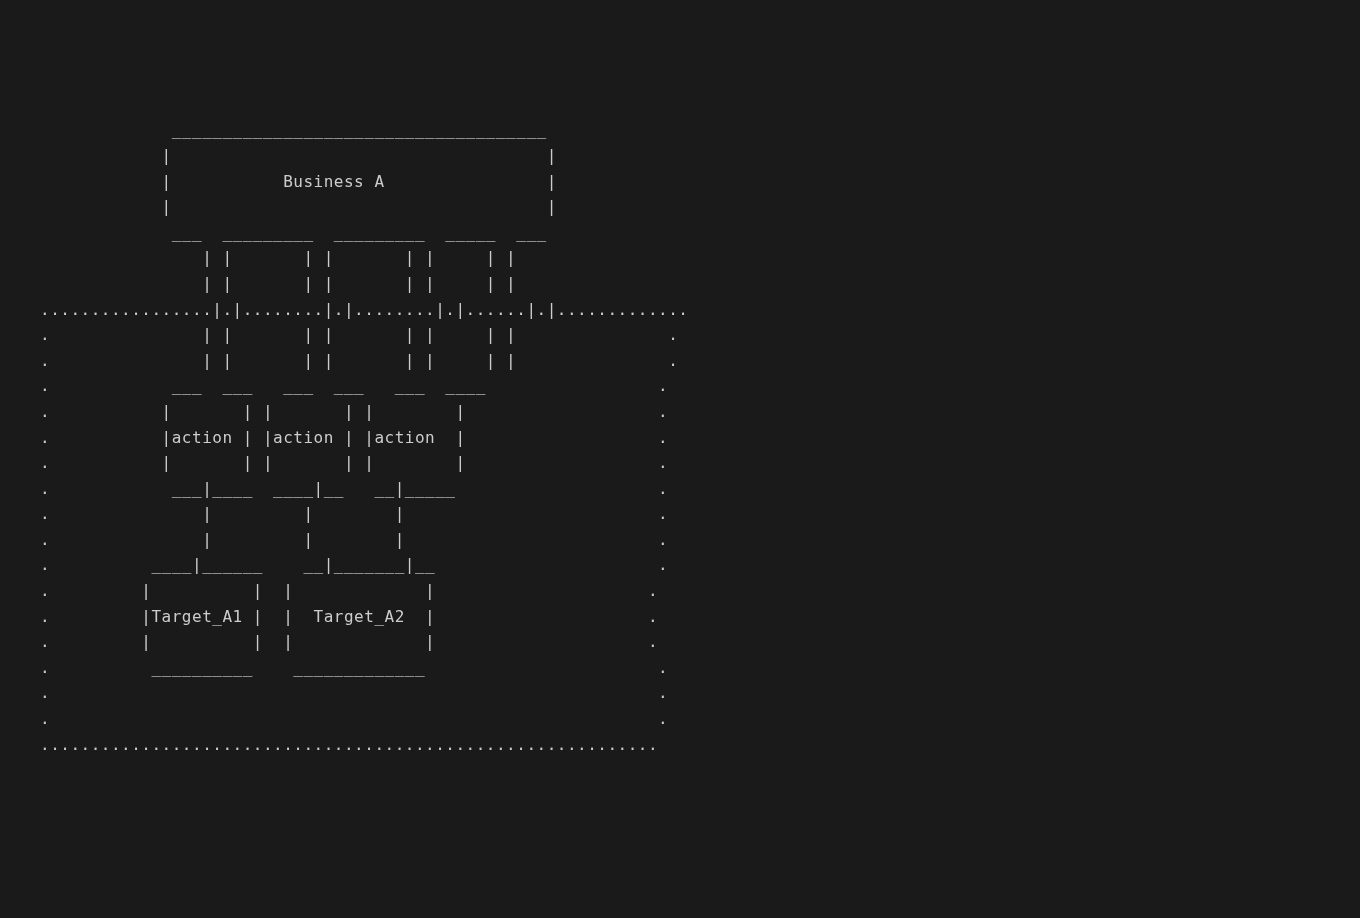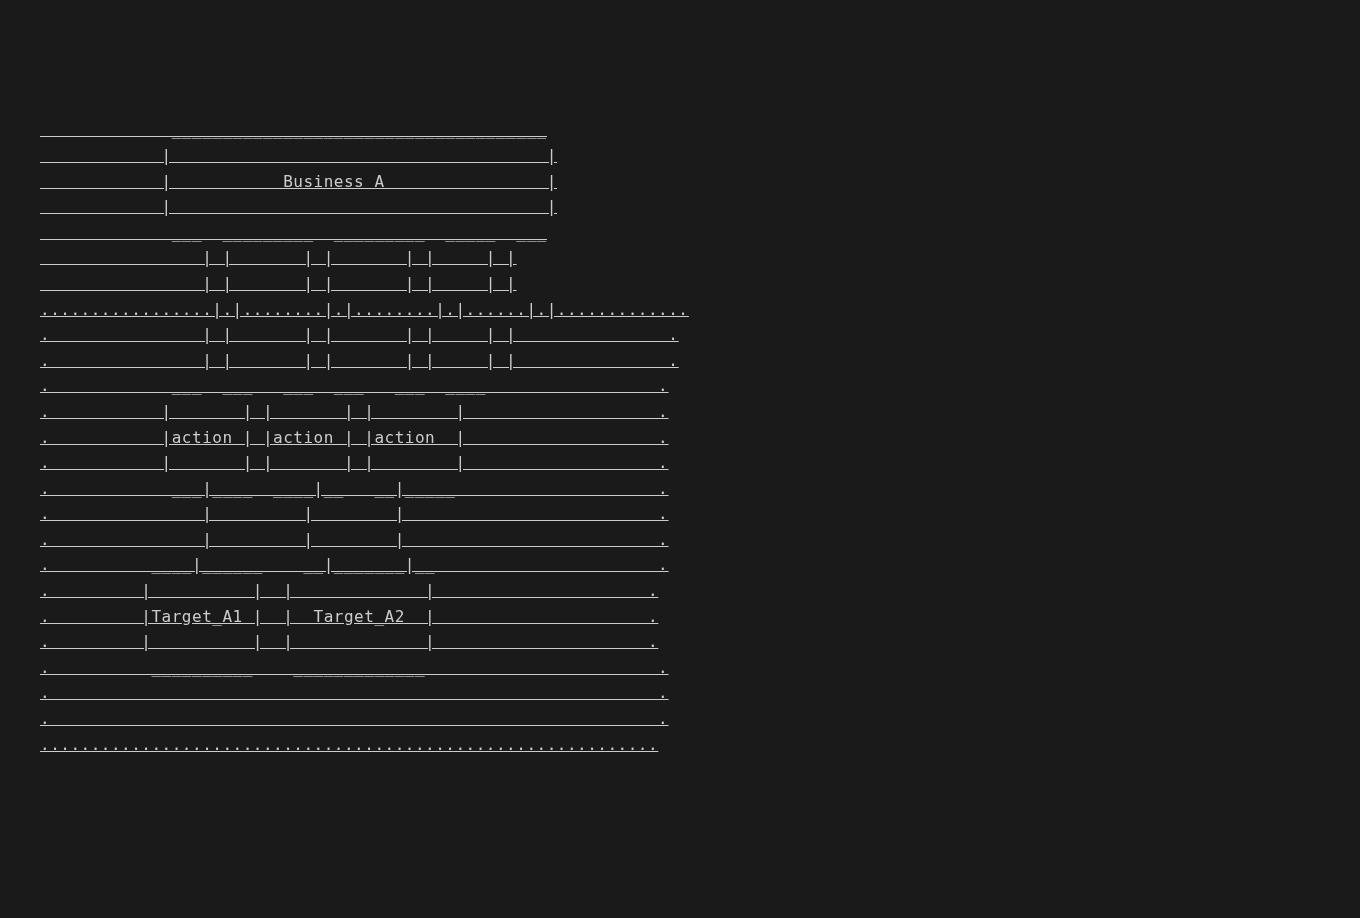--- a/index.html
+++ b/index.html
@@ -1,15 +1,15 @@
 <!DOCTYPE html>
 <html><head>
   <meta charset="utf-8">
   <style>
-    * { margin: 0; padding: 0; box-sizing: border-box; text-decoration: underline; }
+    * { margin: 0; padding: 0; box-sizing: border-box; }
     body {
       background: #1a1a1a;
       color: #d4d4d4;
       font-family: 'Menlo', 'Monaco', 'Consolas', monospace;
       font-size: 16px;
       line-height: 1.6;
       padding: 15px 40px;
       white-space: pre;
       letter-spacing: 0.5px;
     }

